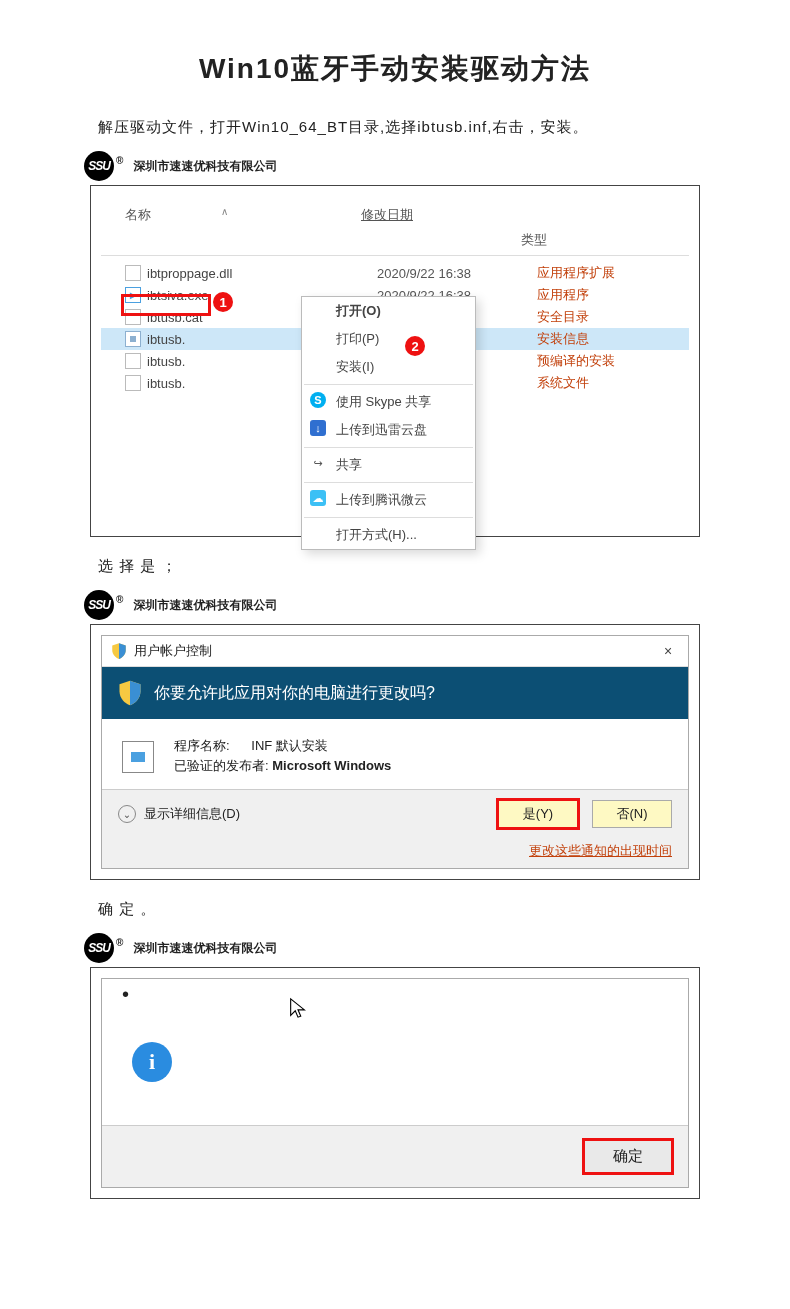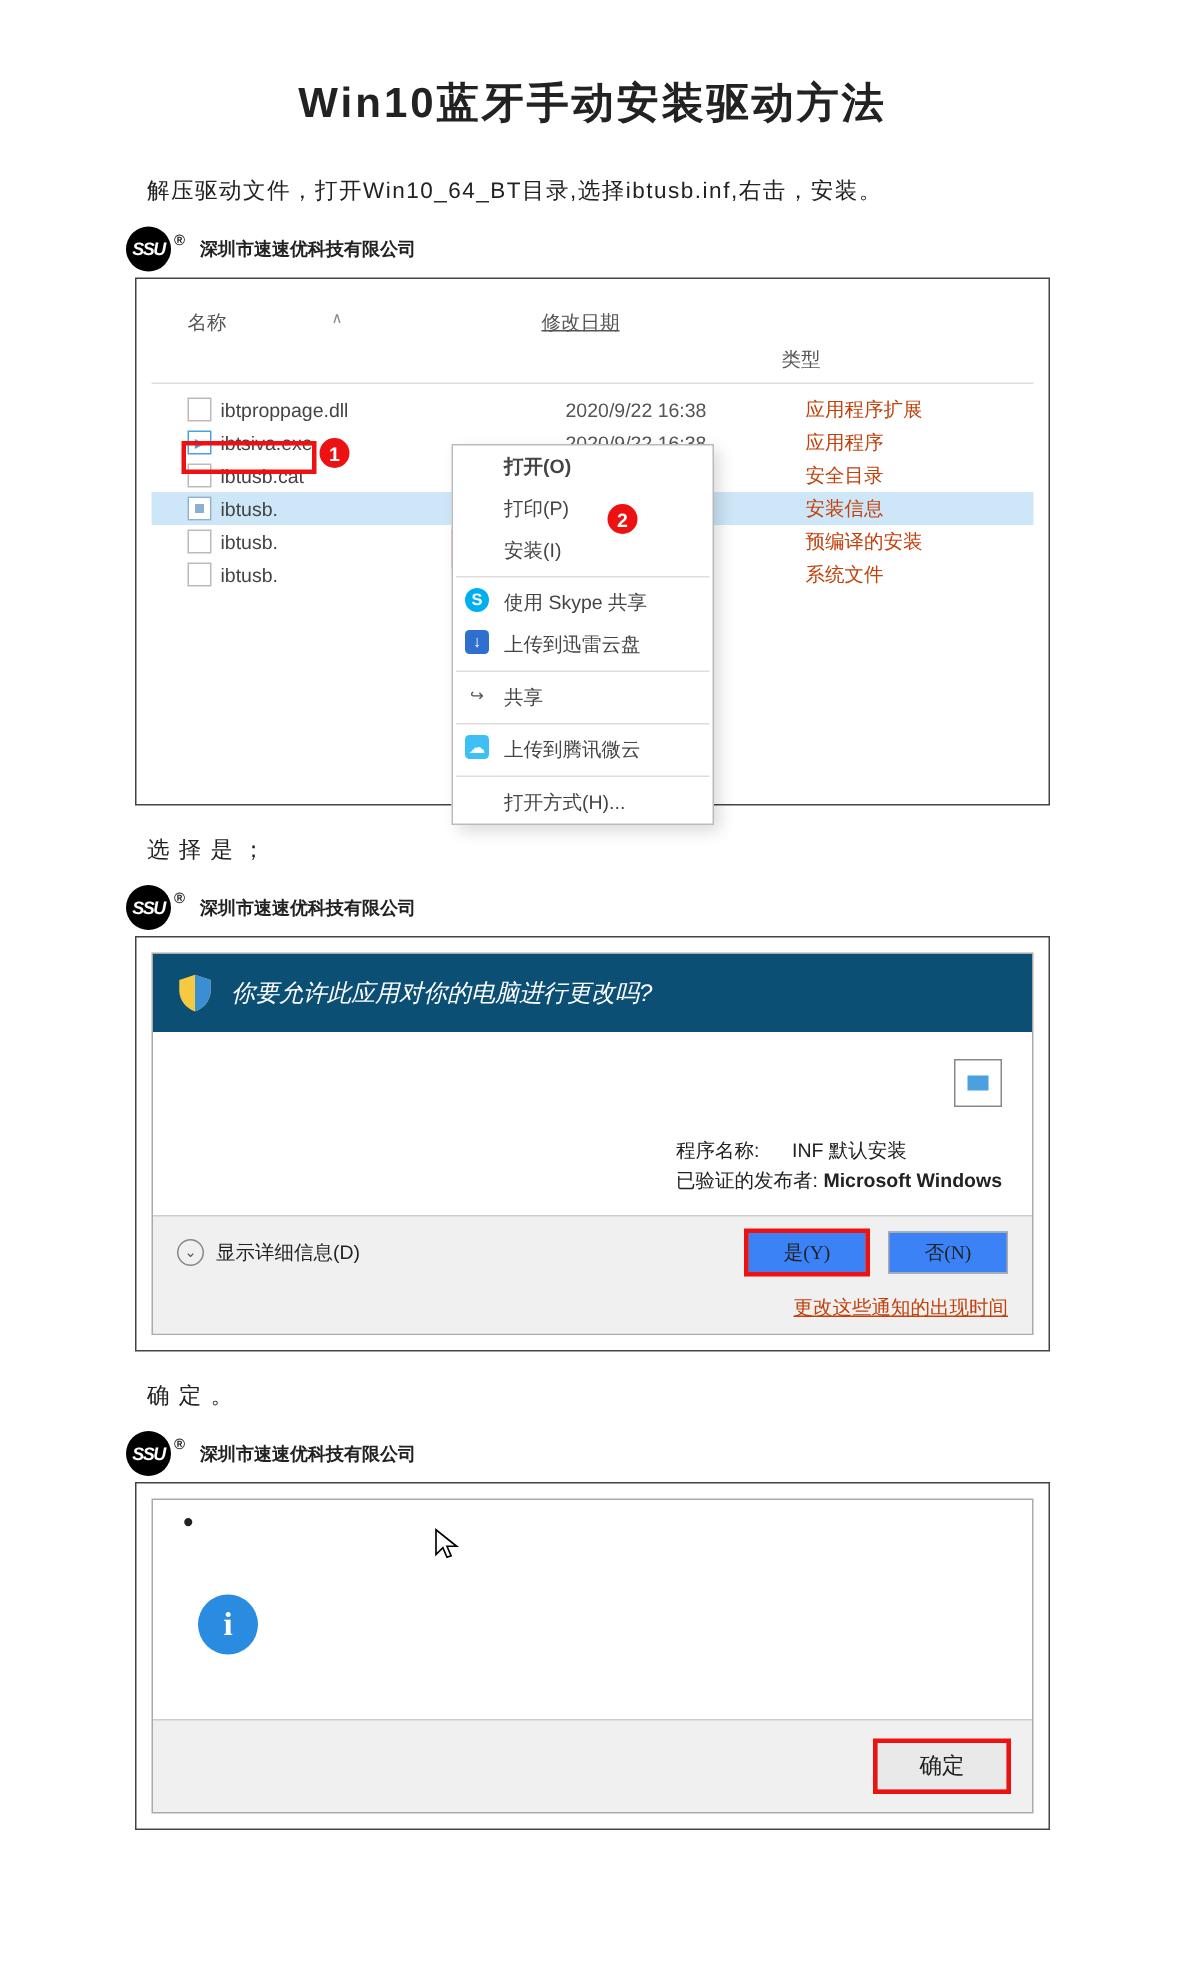--- a/index.html
+++ b/index.html
@@ -153,26 +153,26 @@
     background: #fff;
   }
   .uac-title .shd { width:18px; height:18px; margin-right:6px;}
   .uac-title .t { flex:1; }
   .uac-title .xbtn { width:24px; text-align:center; color:#444; font-size:14px; cursor:pointer;}
   .uac-banner {
     background:#0c4f74;
     color:#fff;
     padding:12px 14px;
     font-size:16px;
-    display:flex; align-items:center; gap:10px;font-style:italic;
+    display:flex; align-items:center; gap:10px;
   }
   .uac-banner .bshd { width:28px; height:28px; }
   .uac-body {
     padding:18px 20px 12px 20px;
-    display:flex; gap:20px; align-items:flex-end;flex-direction:column;
+    display:flex; gap:20px; align-items:center;
   }
   .uac-appico {
     width:32px; height:32px; border:1px solid #888; background:#fff;
     display:flex; align-items:center; justify-content:center;
   }
   .uac-appico::after{content:""; width:14px; height:10px; background:#4aa0e0;}
   .uac-info div { margin-bottom:2px; }
   .uac-footer {
     border-top:1px solid #ccc;
     background:#f0f0f0;
@@ -180,21 +180,21 @@
   }
   .uac-fr1 { display:flex; align-items:center; }
   .chev {
     width:18px; height:18px; border:1px solid #888; border-radius:50%;
     display:inline-flex; align-items:center; justify-content:center;
     font-size:10px; margin-right:8px; color:#555;
   }
   .uac-btns { margin-left:auto; display:flex; gap:14px; }
   .winbtn {
     min-width:80px; padding:4px 16px; text-align:center;
-    background:#3b82f6; border:1px solid #aaa; cursor:pointer;font-family:Liberation Serif, serif;
+    background:#fef9c3; border:1px solid #aaa; cursor:pointer;
   }
   .winbtn.red-ring { outline:3px solid #e11; outline-offset:-1px; }
   .uac-link { text-align:right; margin-top:14px; color:#c2410c; text-decoration:underline; cursor:pointer;}
   .shield-svg { display:block; }
   
   .okdlg {
     border:1px solid #aaa;
     background:#fff;
     min-height:210px;
     position:relative;
@@ -333,20 +333,28 @@
 
   <div class="step-text">选 择 是 ；</div>
 
   <div class="wm">
     <span class="ssu">SSU</span>
     <span class="reg">®</span>
     <span>深圳市速速优科技有限公司</span>
   </div>
   <div class="frame">
     <div class="uac">
+      <div class="uac-title">
+        <svg class="shd shield-svg" viewBox="0 0 32 32">
+          <path d="M16 2 L28 6 V14 C28 22 22 28 16 30 C10 28 4 22 4 14 V6 Z" fill="#f6c942"></path>
+          <path d="M16 2 L16 30 C22 28 28 22 28 14 V6 Z" fill="#3a8fd4"></path>
+        </svg>
+        <span class="t">用户帐户控制</span>
+        <span class="xbtn">×</span>
+      </div>
       <div class="uac-banner">
         <svg class="bshd shield-svg" viewBox="0 0 32 32">
           <path d="M16 2 L28 6 V14 C28 22 22 28 16 30 C10 28 4 22 4 14 V6 Z" fill="#f6c942"></path>
           <path d="M16 2 L16 30 C22 28 28 22 28 14 V6 Z" fill="#3a8fd4"></path>
         </svg>
         <span>你要允许此应用对你的电脑进行更改吗?</span>
       </div>
       <div class="uac-body">
         <div class="uac-appico"></div>
         <div class="uac-info">

